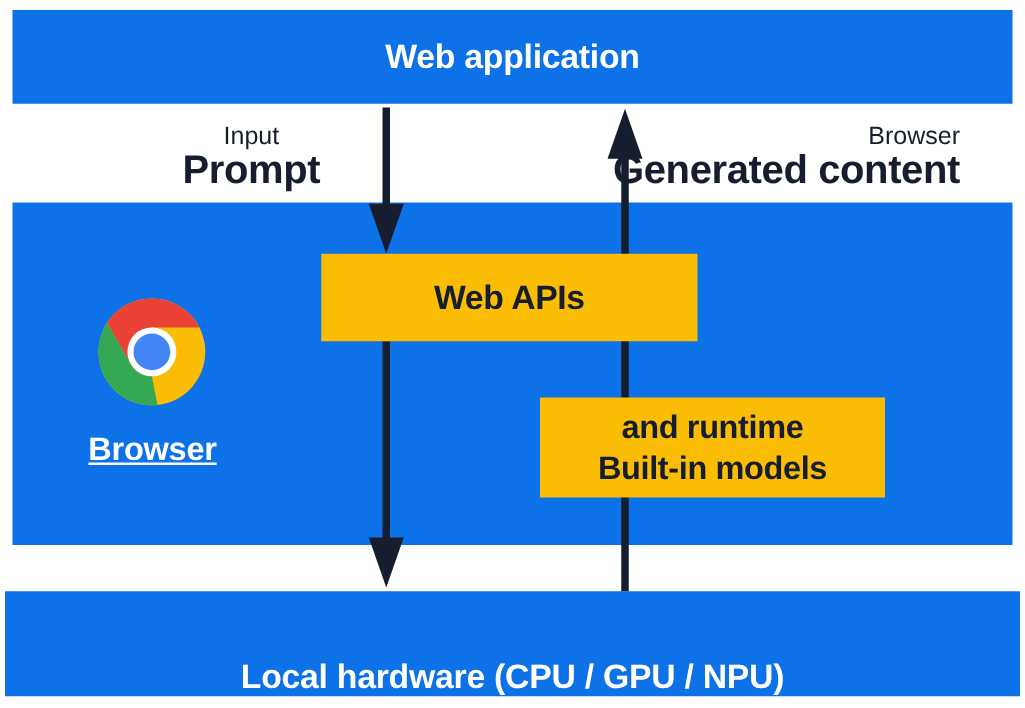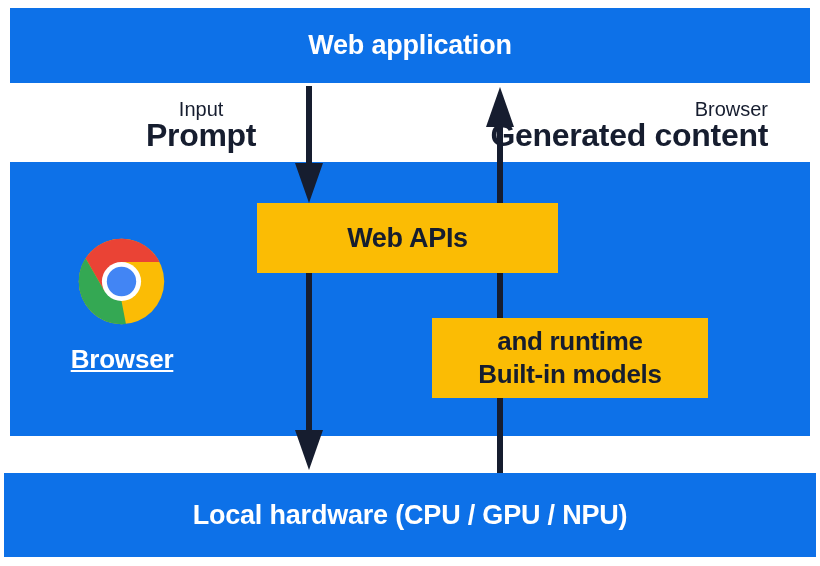--- a/index.html
+++ b/index.html
@@ -13,21 +13,21 @@
     --text_white:#FFFFFF;
   }
   html,body{margin:0;padding:0;background:#fff;}
   #canvas{
     position:relative;width:820px;height:566px;background:#fff;overflow:hidden;
     font-family:"Liberation Sans",sans-serif;color:var(--ink_dark_navy);
   }
   .blue-bar{position:absolute;background:var(--section_blue);z-index:0;}
   #bar-top{left:10px;top:8px;width:800px;height:75px;display:flex;align-items:center;justify-content:center;}
   #mid-section{left:10px;top:162px;width:800px;height:274px;}
-  #bar-bottom{left:4px;top:473px;width:812px;height:84px;display:flex;align-items:center;justify-content:center;}
+  #bar-bottom{left:4px;top:473px;width:812px;height:84px;display:flex;align-items:flex-end;justify-content:center;}
   .bar-title{color:var(--text_white);font-weight:700;font-size:27px;letter-spacing:-0.2px;}
 
   .anno{position:absolute;z-index:2;top:98px;}
   #input-block{left:113px;text-align:center;margin-left:33px;}
   #output-block{right:52px;text-align:right;}
   .small-label{font-size:20px;font-weight:400;line-height:23px;}
   .big-label{font-size:32px;font-weight:700;line-height:29px;letter-spacing:-0.3px;}
 
   .vline{position:absolute;width:6px;background:var(--ink_dark_navy);z-index:1;}
   .head{position:absolute;width:0;height:0;z-index:1;border-left:14px solid transparent;border-right:14px solid transparent;}

